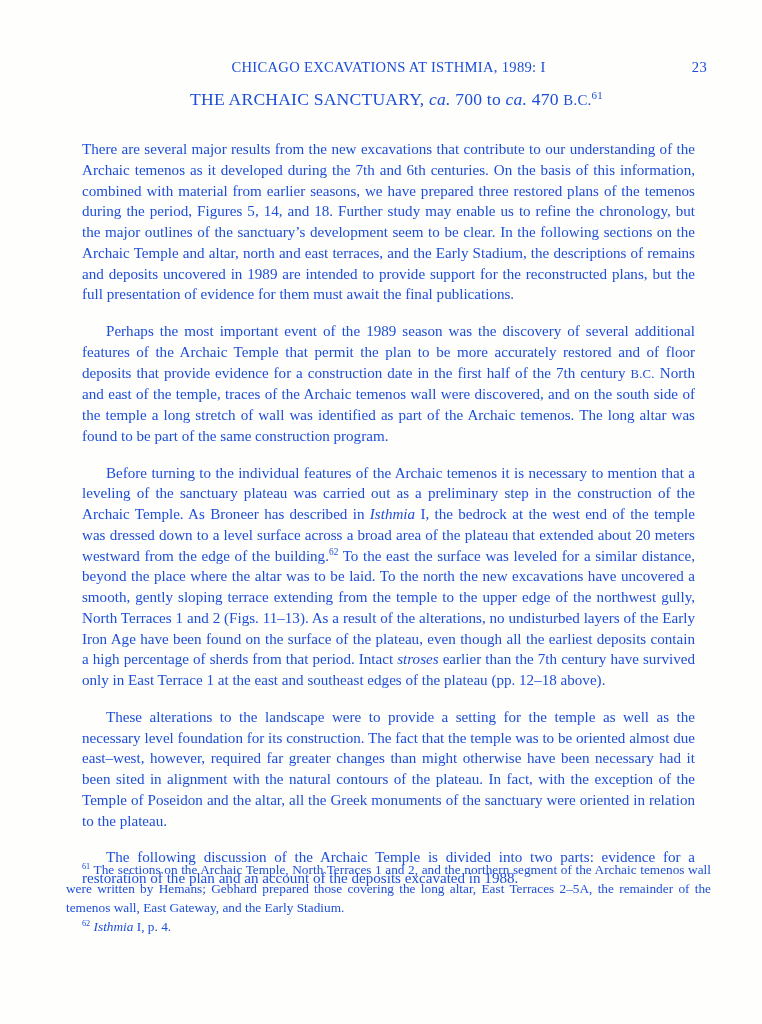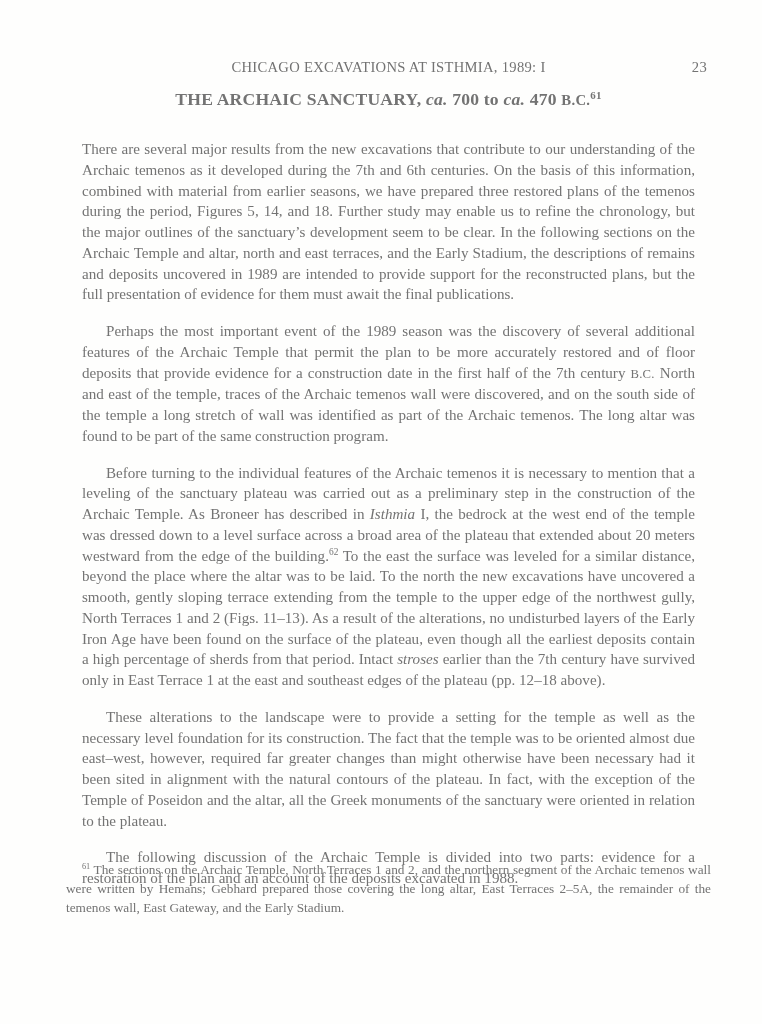--- a/index.html
+++ b/index.html
@@ -6,21 +6,21 @@
     margin: 0;
     padding: 0;
     background: #e8e8e8;
   }
   .page {
     position: relative;
     width: 762px;
     height: 1024px;
     margin: 0 auto;
     background: #fefefd;
-    color: #737373;
+    color: #1d4ed8;
     font-family: "Liberation Serif", "DejaVu Serif", serif;
     overflow: hidden;
   }
   .running-head {
     position: absolute;
     top: 59px;
     left: 66px;
     width: 645px;
     height: 18px;
     font-size: 14.6px;
@@ -33,25 +33,25 @@
   }
   .rh-num {
     position: absolute;
     right: 4px;
     top: 0;
     margin-left: 32px;
   }
   .title {
     position: absolute;
     top: 89px;
-    left: 66px;
+    left: 74px;
     width: 645px;
     margin: 0;
     font-size: 17.6px;
-    font-weight: bold;
+    font-weight: normal;
     text-align: center;
     letter-spacing: 0.2px;
     white-space: nowrap;
   }
   .body-text {
     position: absolute;
     top: 123px;
     left: 66px;
     width: 645px;
     font-size: 15.1px;
@@ -102,15 +102,16 @@
   <div class="body-text">
       <p class="para"><span>There are several major results from the new excavations that contribute to our understanding of the Archaic temenos as it developed during the 7th and 6th centuries. On the basis of this information, combined with material from earlier seasons, we have prepared three restored plans of the temenos during the period, Figures 5, 14, and 18. Further study may enable us to refine the chronology, but the major outlines of the sanctuary’s development seem to be clear. In the following sections on the Archaic Temple and altar, north and east terraces, and the Early Stadium, the descriptions of remains and deposits uncovered in 1989 are intended to provide support for the reconstructed plans, but the full presentation of evidence for them must await the final publications.</span></p>
       <p class="para indent"><span>Perhaps the most important event of the 1989 season was the discovery of several additional features of the Archaic Temple that permit the plan to be more accurately restored and of floor deposits that provide evidence for a construction date in the first half of the 7th century </span><span class="sc">B.C.</span><span> North and east of the temple, traces of the Archaic temenos wall were discovered, and on the south side of the temple a long stretch of wall was identified as part of the Archaic temenos. The long altar was found to be part of the same construction program.</span></p>
       <p class="para indent"><span>Before turning to the individual features of the Archaic temenos it is necessary to mention that a leveling of the sanctuary plateau was carried out as a preliminary step in the construction of the Archaic Temple. As Broneer has described in </span><span class="it">Isthmia</span><span> I, the bedrock at the west end of the temple was dressed down to a level surface across a broad area of the plateau that extended about 20 meters westward from the edge of the building.</span><sup class="fn">62</sup><span> To the east the surface was leveled for a similar distance, beyond the place where the altar was to be laid. To the north the new excavations have uncovered a smooth, gently sloping terrace extending from the temple to the upper edge of the northwest gully, North Terraces 1 and 2 (Figs. 11–13). As a result of the alterations, no undisturbed layers of the Early Iron Age have been found on the surface of the plateau, even though all the earliest deposits contain a high percentage of sherds from that period. Intact </span><span class="it">stroses</span><span> earlier than the 7th century have survived only in East Terrace 1 at the east and southeast edges of the plateau (pp. 12–18 above).</span></p>
       <p class="para indent"><span>These alterations to the landscape were to provide a setting for the temple as well as the necessary level foundation for its construction. The fact that the temple was to be oriented almost due east–west, however, required far greater changes than might otherwise have been necessary had it been sited in alignment with the natural contours of the plateau. In fact, with the exception of the Temple of Poseidon and the altar, all the Greek monuments of the sanctuary were oriented in relation to the plateau.</span></p>
       <p class="para indent"><span>The following discussion of the Archaic Temple is divided into two parts: evidence for a restoration of the plan and an account of the deposits excavated in 1988.</span></p>
     </div>
 
   <div class="footnotes">
       <p class="footnote"><sup class="fn">61</sup><span> The sections on the Archaic Temple, North Terraces 1 and 2, and the northern segment of the Archaic temenos wall were written by Hemans; Gebhard prepared those covering the long altar, East Terraces 2–5A, the remainder of the temenos wall, East Gateway, and the Early Stadium.</span></p>
+      <p class="footnote"><sup class="fn">62</sup><span> </span><span class="it">Isthmia</span><span> I, p. 4.</span></p>
     </div>
 
 </div>
 
 </body></html>

